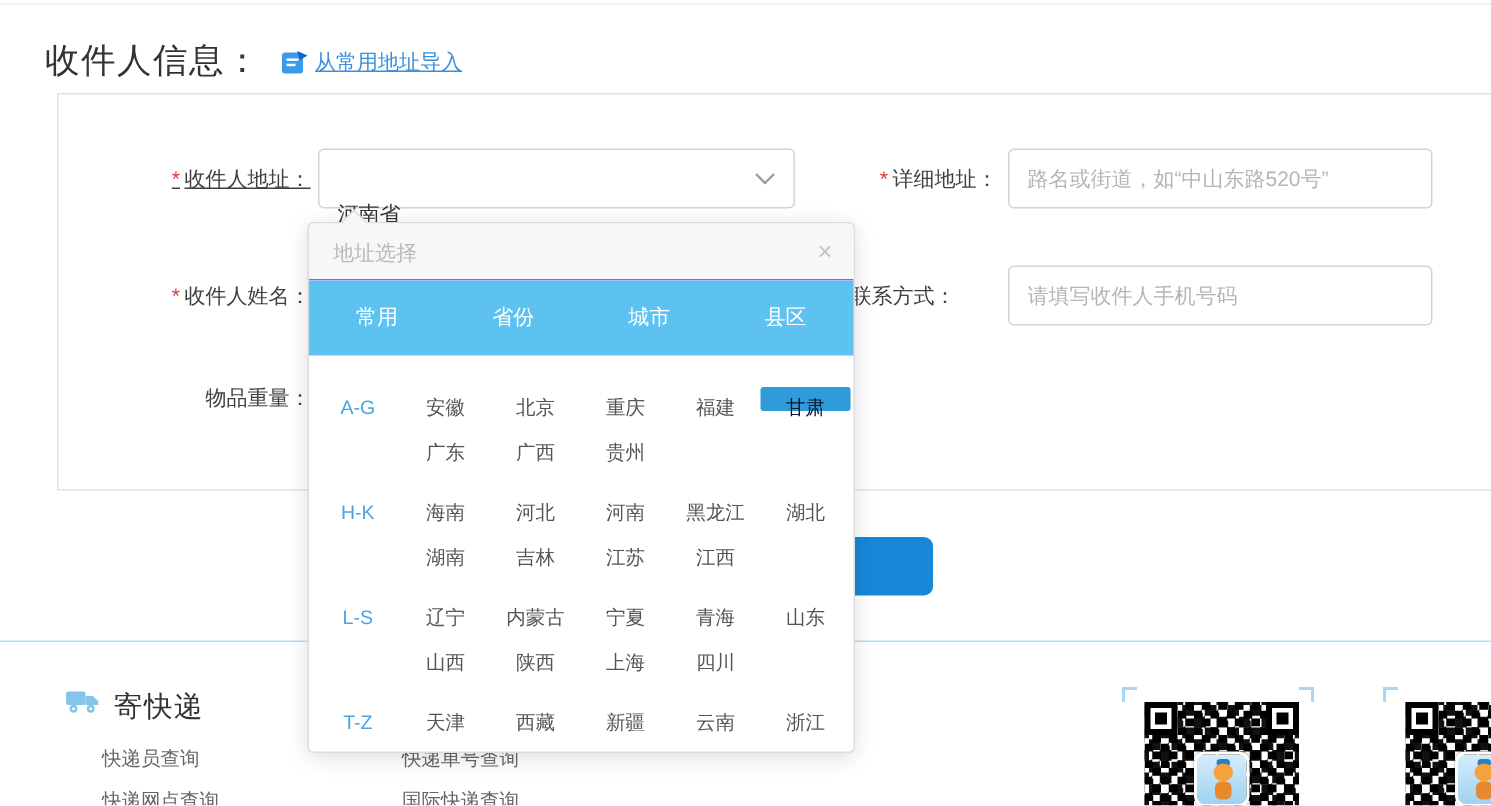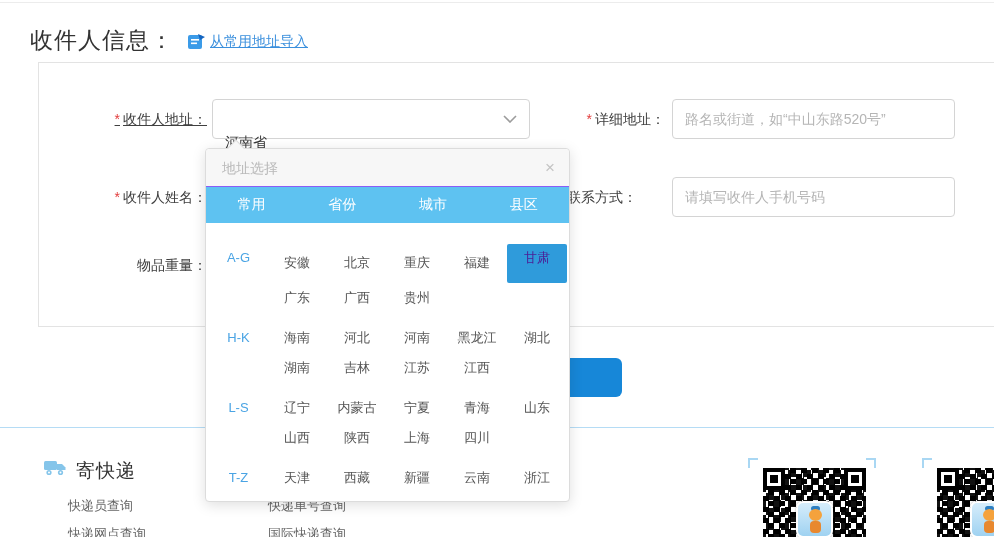--- a/index.html
+++ b/index.html
@@ -22,28 +22,28 @@
   .inp::placeholder{color:#b5b5b5;}
   .select{position:absolute;height:40px;border:1px solid #d4d4d4;border-radius:4px;background:#fff;font-size:14px;color:#333;display:flex;align-items:center;padding:0 12px;cursor:pointer;}
   .select .val{flex:1;margin-top:48px;}
   .chev{width:14px;height:8px;}
   .submit{position:absolute;left:430px;top:358px;width:192px;height:39px;background:var(--button);border:none;border-radius:6px;cursor:pointer;}
   
   .popup{position:absolute;left:205px;top:148px;width:365px;height:354px;background:#fff;border:1px solid #dcdcdc;border-radius:4px;box-shadow:0 3px 14px rgba(0,0,0,.13);z-index:10;}
   .popup .arrow{position:absolute;left:24px;top:-7px;width:12px;height:12px;background:#f7f7f7;border-left:1px solid #dcdcdc;border-top:1px solid #dcdcdc;transform:rotate(45deg);}
   .p-head{position:relative;height:38px;line-height:38px;background:#f7f7f7;border-bottom:1px solid #8b5cf6;border-radius:4px 4px 0 0;font-size:14px;color:#b9b9b9;padding-left:16px;}
   .p-close{position:absolute;right:14px;top:0;font-size:17px;color:#c4c4c4;cursor:pointer;line-height:38px;}
-  .p-tabs{display:flex;height:36px;background:var(--tabbar);}
+  .p-tabs{display:flex;height:50px;background:var(--tabbar);}
   .p-tab{flex:1;display:flex;align-items:center;justify-content:center;color:#fff;font-size:14px;cursor:pointer;}
   .p-body{padding:20px 0 0 20px;}
   .grp{display:flex;margin-bottom:10px;}
   .grp .letter{width:25px;margin-right:16px;font-size:13px;color:var(--letter);line-height:30px;text-align:center;flex:none;}
-  .grp .list{width:302px;display:flex;flex-wrap:wrap;align-items:center;}
+  .grp .list{width:302px;display:flex;flex-wrap:wrap;}
   .cell{width:60px;height:30px;line-height:30px;text-align:center;font-size:13px;color:#555;cursor:pointer;border-radius:2px;}
-  .cell.sel{background:var(--selected);color:#4c1d95;height:39px;line-height:28px;margin-top:1px;}
+  .cell.sel{background:var(--selected);color:#0f172a;height:16px;line-height:28px;margin-top:1px;}
   
   .f-divider{position:absolute;left:0;top:427px;width:100%;height:1px;background:var(--fdivider);}
   .f-head{position:absolute;left:44px;top:458px;display:flex;align-items:flex-start;gap:8px;}
   .f-head .h{font-size:19px;color:#333;letter-spacing:1px;}
   .f-col{position:absolute;top:498px;width:160px;}
   .f-col a{display:block;font-size:13px;color:#666;text-decoration:none;margin-bottom:13px;line-height:15px;cursor:pointer;}
   .f-col.c1{left:68px;} .f-col.c2{left:268px;}
   
   .qr-wrap{position:absolute;top:458px;width:128px;height:79px;}
   .qr-wrap .br{position:absolute;width:10px;height:10px;}

